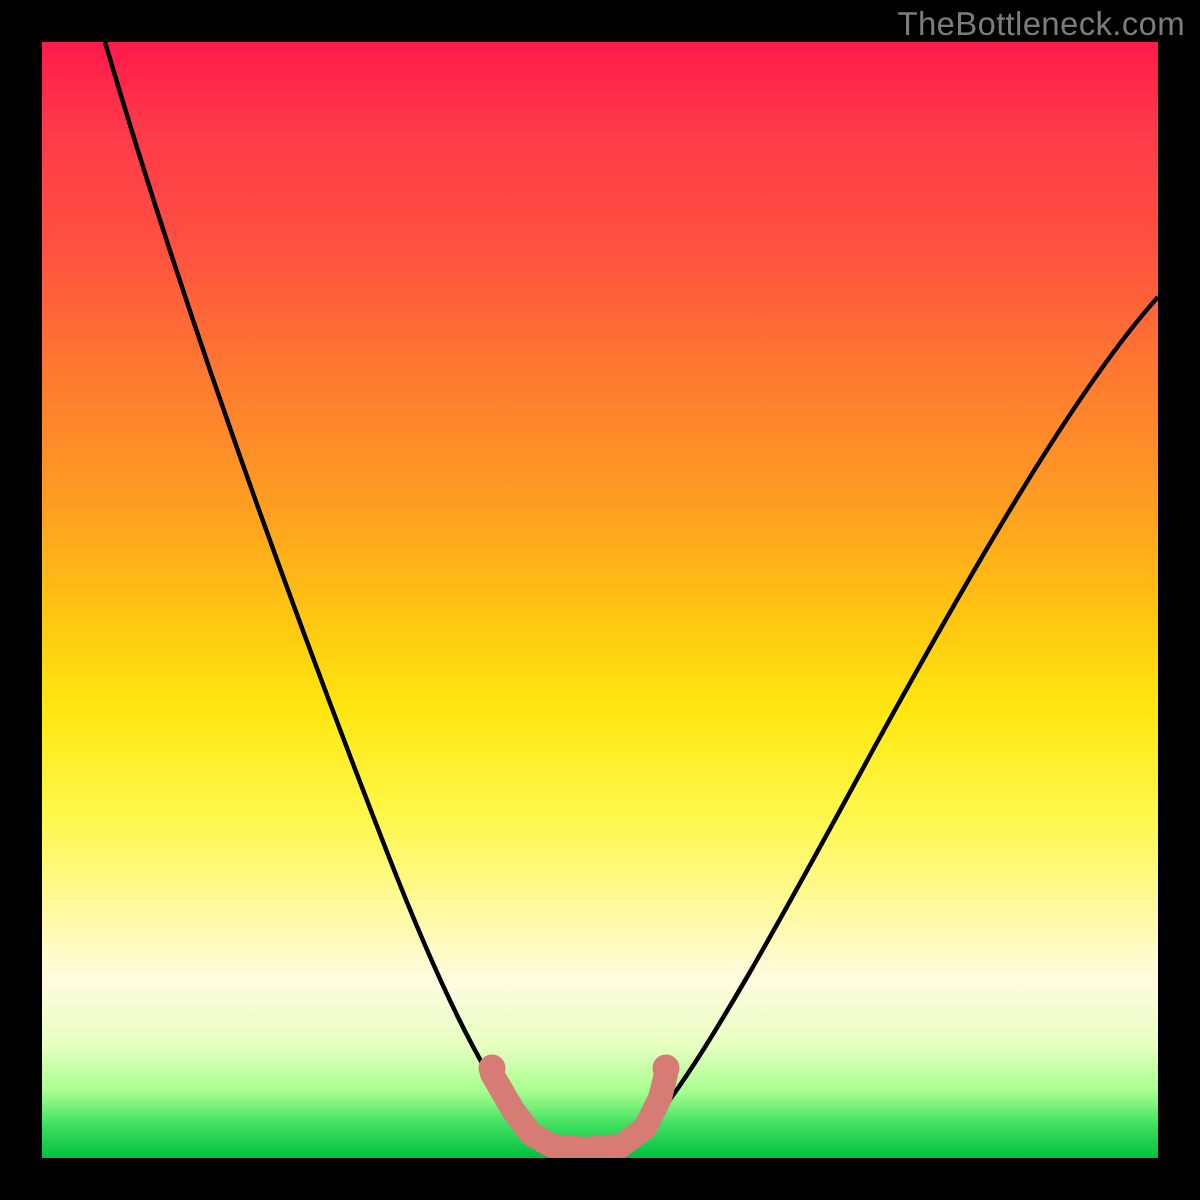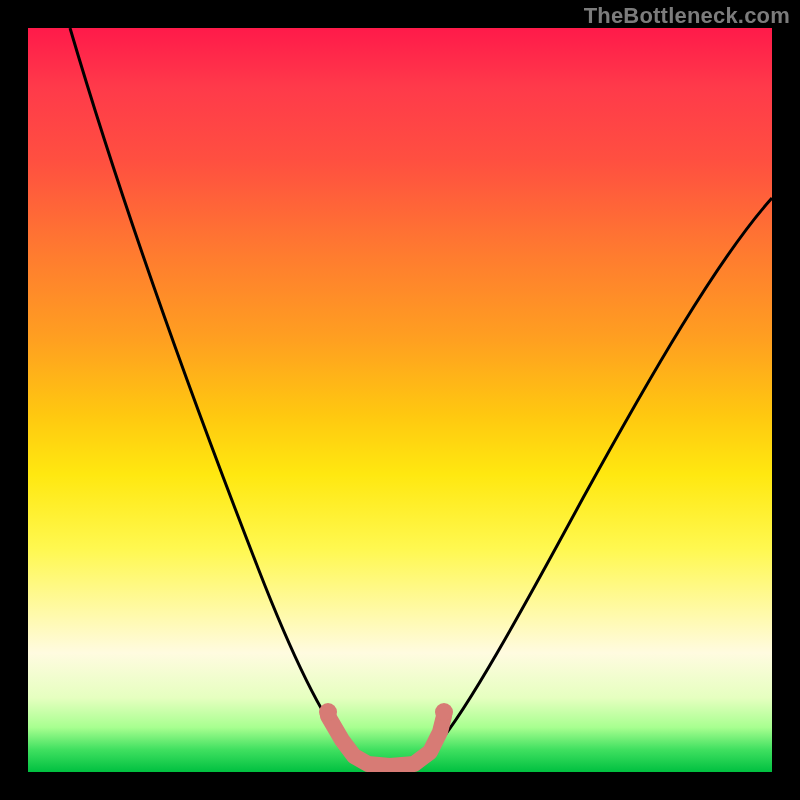--- a/index.html
+++ b/index.html
@@ -39,21 +39,21 @@
       #a8ff90 94%,
       #40e060 97%,
       #00c040 100%);
   }
   .watermark {
     position: absolute;
     top: 3px;
     right: 10px;
     color: #7c7c7c;
     font-size: 22px;
-    font-weight: 700;
+    font-weight: 400;
     letter-spacing: 0.2px;
     font-family: Arial, sans-serif;
   }
   svg.curve {
     position: absolute;
     top: 0;
     left: 0;
     width: 744px;
     height: 744px;
   }

